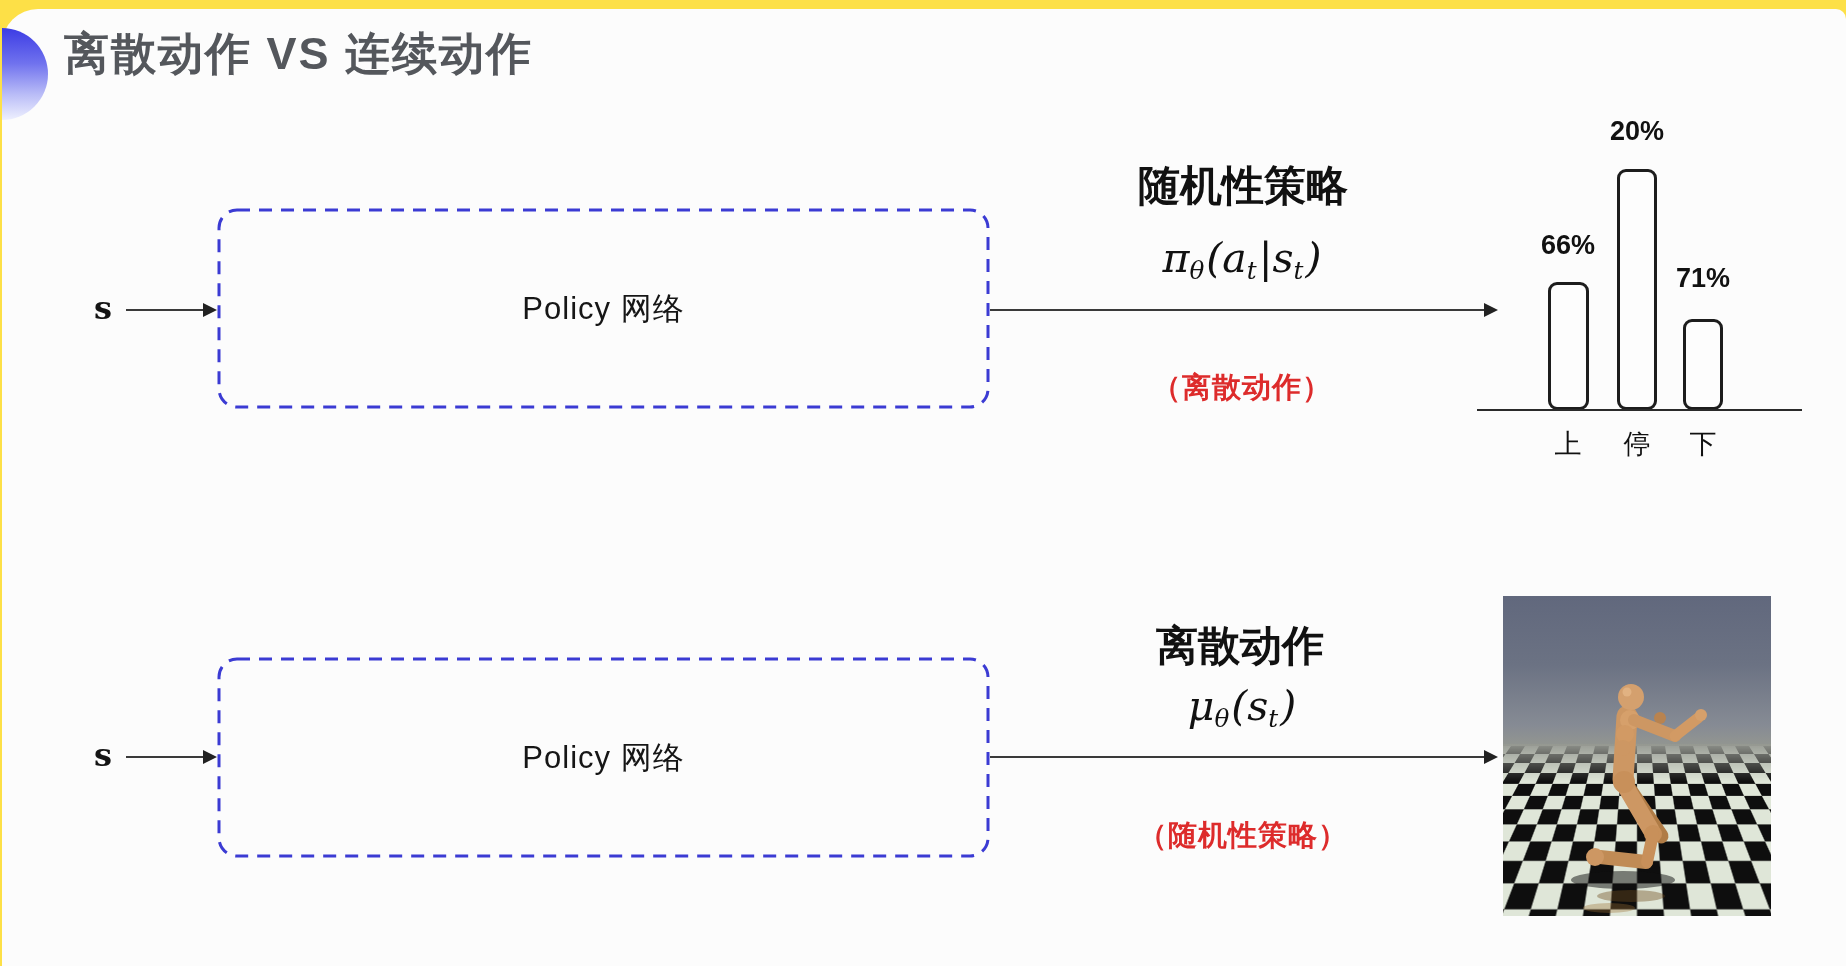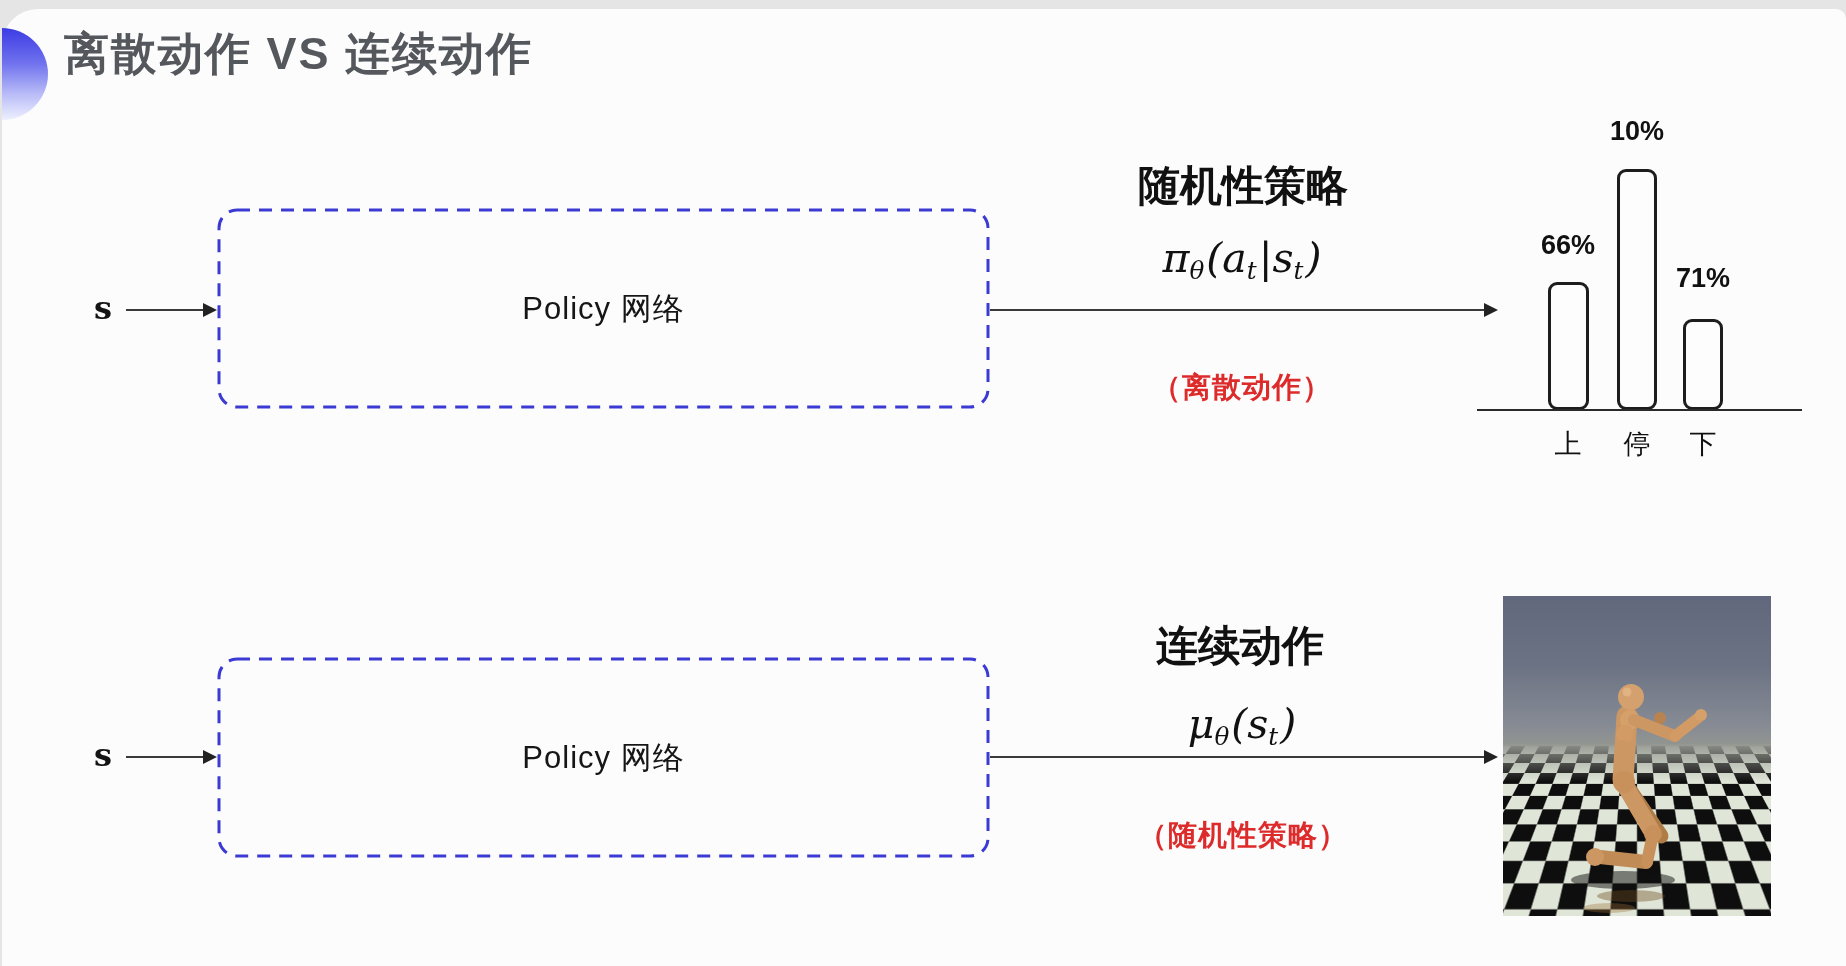--- a/index.html
+++ b/index.html
@@ -1,16 +1,16 @@
 <!DOCTYPE html>
 <html><head>
 <meta charset="utf-8">
 <style>
   html,body{margin:0;padding:0;background:#000;}
-  .stage{position:relative;width:1846px;height:966px;background:#e5e5e5;overflow:hidden;
+  .stage{position:relative;width:1846px;height:966px;background:#fde047;overflow:hidden;
          font-family:"Liberation Sans",sans-serif;text-decoration:underline;}
   .slide{position:absolute;left:2px;top:9px;right:0;bottom:0;background:#fcfcfc;
          border-radius:36px 10px 0 0;}
   
   .crescent{position:absolute;left:2px;top:28px;width:46px;height:92px;
             border-radius:0 100% 100% 0 / 0 50% 50% 0;
             background:linear-gradient(180deg,#3c3ce4 0%,#6f71ee 38%,#b9bcf7 72%,#eef0fe 100%);}
   .title{position:absolute;left:64px;top:28px;font-size:45px;line-height:52px;
          font-weight:600;color:#54575c;letter-spacing:2px;}
   
@@ -74,21 +74,21 @@
 
   <div class="policy-title" style="left:1043px;top:158px;">随机性策略</div>
 
   <div class="formula" style="left:1042px;top:234px;">
     <span>π</span><sub>θ</sub><span>(</span><span>a</span><sub>t</sub><span>|</span><span>s</span><sub>t</sub><span>)</span>
   </div>
 
   <div class="red-note" style="left:1042px;top:360px;margin-top:8px;">（离散动作）</div>
 
   <div class="chart">
-    <span class="pct" style="left:130px;top:16px;">10%</span>
+    <span class="pct" style="left:130px;top:16px;">20%</span>
     <span class="pct" style="left:61px;top:130px;">66%</span>
     <span class="pct" style="left:196px;top:163px;">71%</span>
 
     <div class="bar" style="left:81px;top:182px;width:41px;height:128px;"></div>
     <div class="bar" style="left:150px;top:69px;width:40px;height:241px;"></div>
     <div class="bar" style="left:216px;top:219px;width:40px;height:91px;"></div>
 
     <div class="baseline"></div>
 
     <span class="cat" style="left:61px;">上</span>
@@ -99,23 +99,23 @@
   <div class="s-label" style="left:83px;top:736px;">s</div>
   <div class="arrow" style="left:126px;top:756px;width:78px;"></div>
 
   <svg class="pbox" style="left:217px;top:657px;" width="773" height="201" viewBox="0 0 773 201">
     <rect x="2" y="2" width="769" height="197" rx="18" ry="18" fill="none" stroke="#3b3bd3" stroke-width="3" stroke-dasharray="13 9"></rect>
   </svg>
   <div class="pbox-label" style="left:217px;top:657px;width:773px;height:201px;">Policy 网络</div>
 
   <div class="arrow" style="left:990px;top:756px;width:495px;"></div>
 
-  <div class="policy-title" style="left:1040px;top:618px;">连续动作</div>
+  <div class="policy-title" style="left:1040px;top:618px;">离散动作</div>
 
-  <div class="formula" style="left:1042px;top:700px;">
+  <div class="formula" style="left:1042px;top:682px;">
     <span>μ</span><sub>θ</sub><span>(</span><span>s</span><sub>t</sub><span>)</span>
   </div>
 
   <div class="red-note" style="left:1043px;top:816px;">（随机性策略）</div>
 
   <div class="robot">
     <div class="sky"></div>
     <div class="floor"></div>
     <div class="haze"></div>
     <svg width="268" height="320" viewBox="0 0 268 320">

